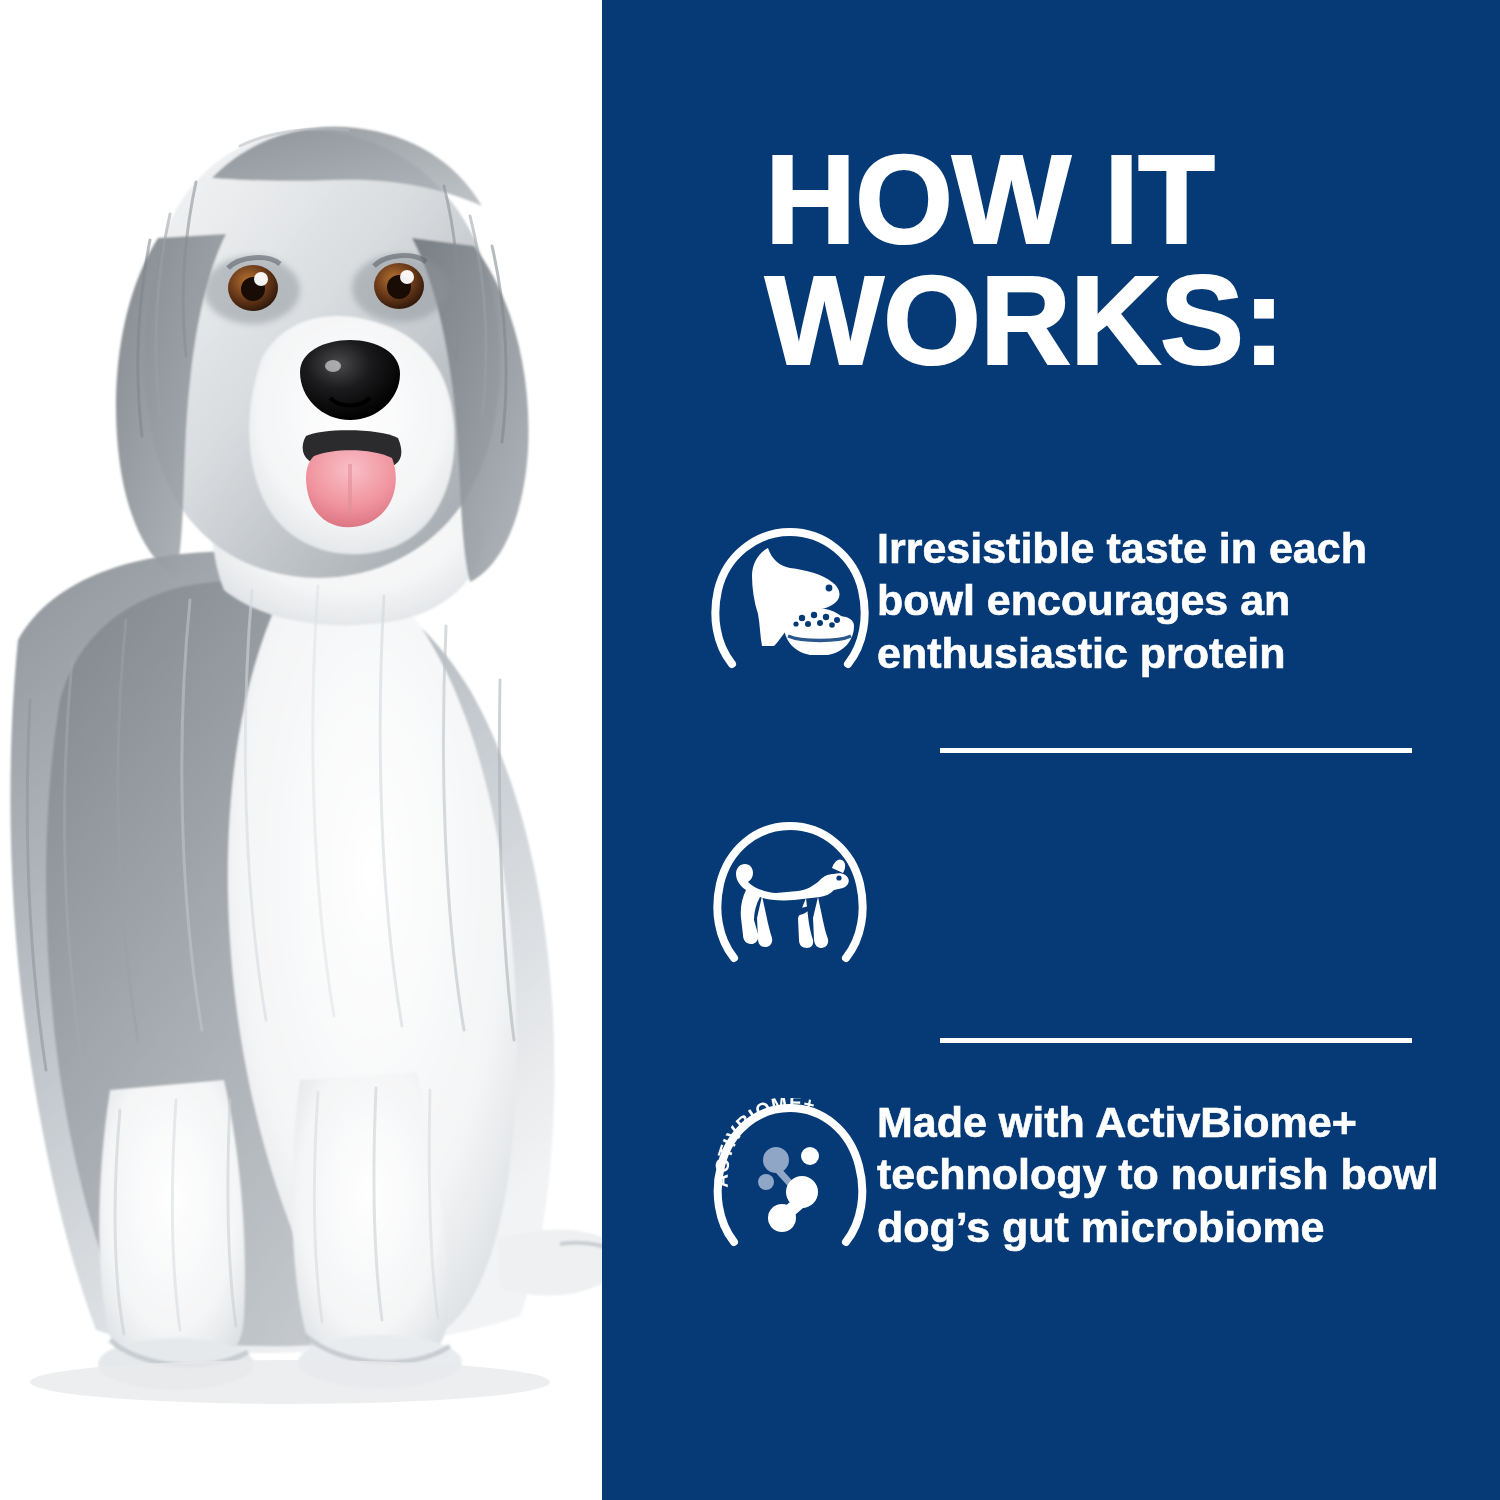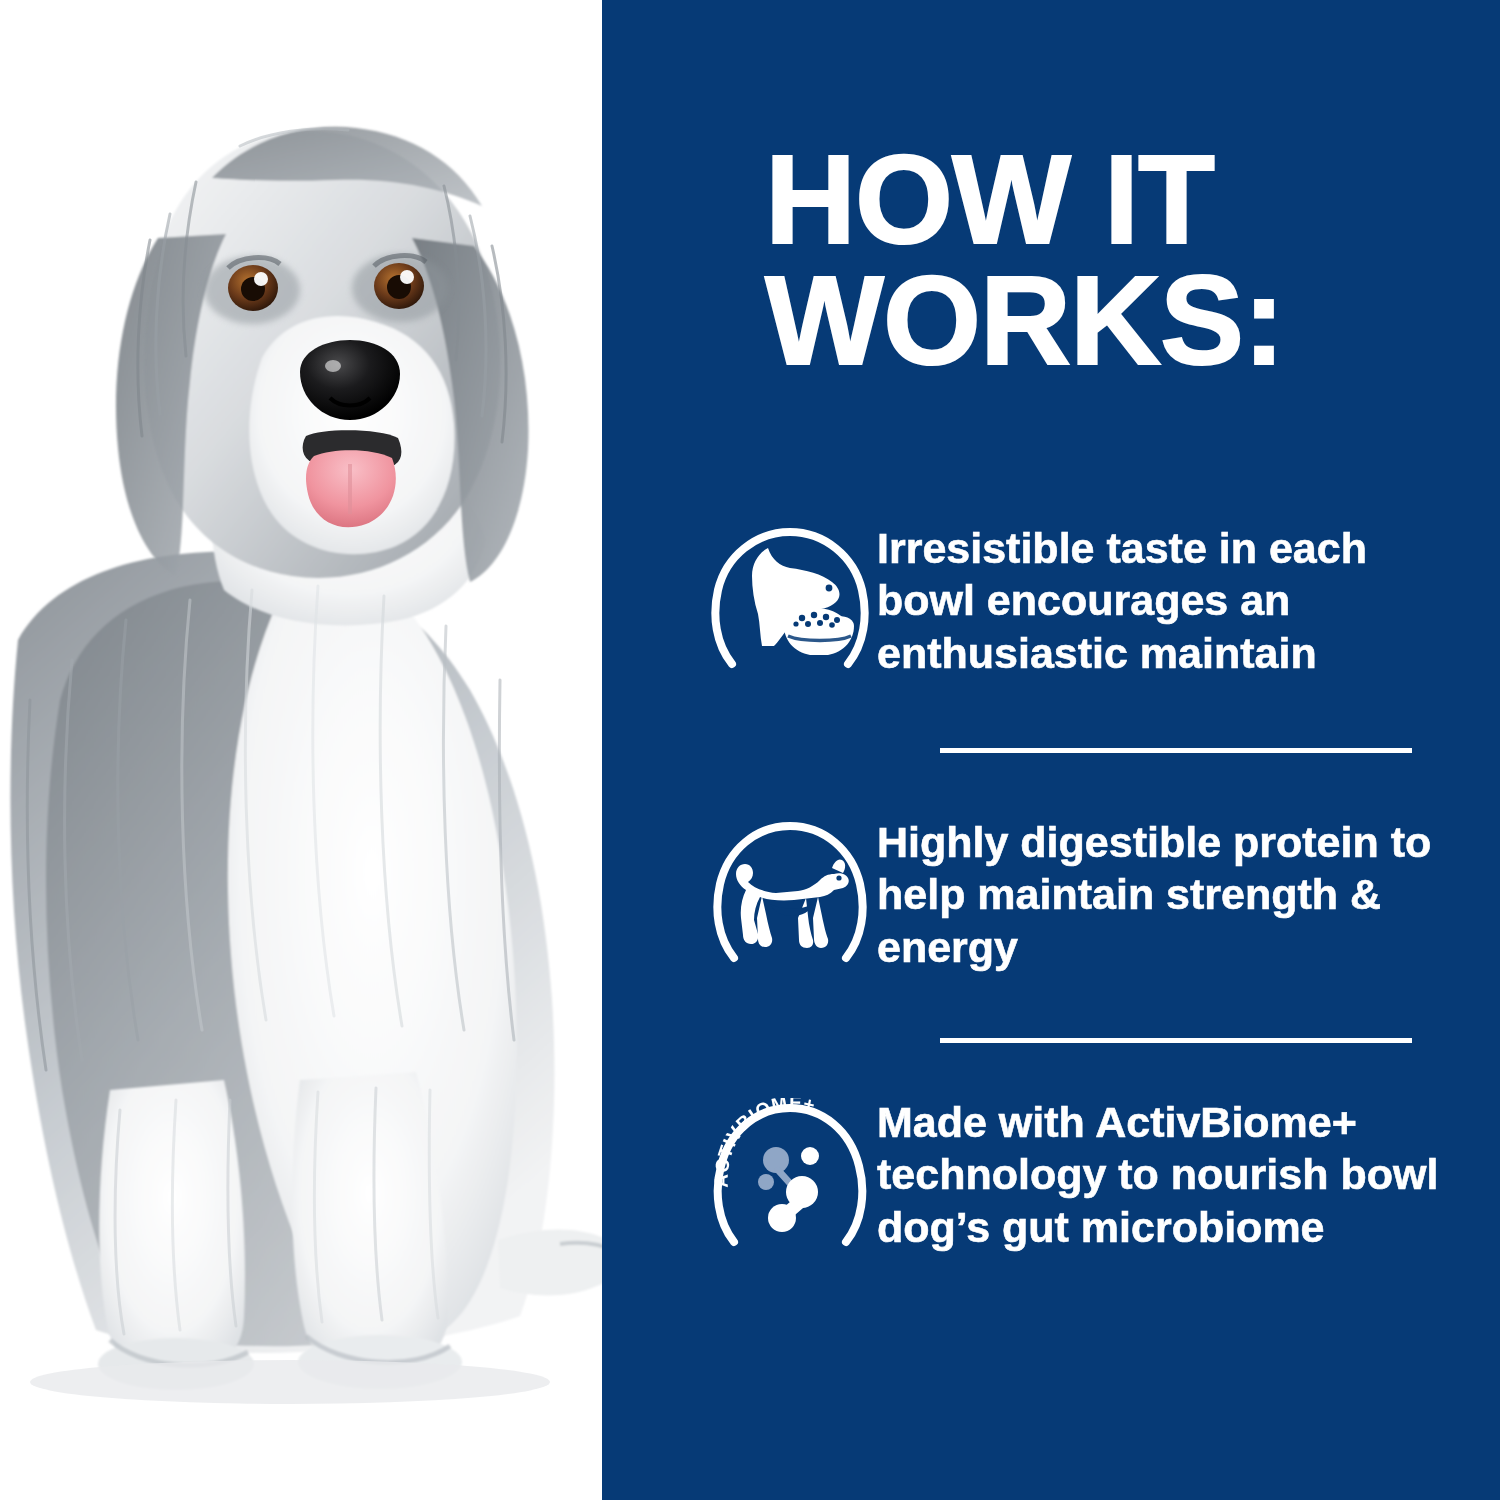--- a/index.html
+++ b/index.html
@@ -266,21 +266,21 @@
             <circle cx="116" cy="93" r="3.2"></circle>
               <circle cx="127" cy="96" r="3"></circle>
             <circle cx="98" cy="100" r="3"></circle>
               <circle cx="110" cy="99" r="3"></circle>
             <circle cx="122" cy="101" r="2.8"></circle>
               <circle cx="86" cy="100" r="2.6"></circle>
           </g>
           <path d="M78 112 C92 118 128 118 141 112" stroke="#063a76" stroke-width="3.5" fill="none" opacity="0.85"></path>
         </svg>
       </div>
-      <div class="feature-text">Irresistible taste in each bowl encourages an enthusiastic maintain</div>
+      <div class="feature-text">Irresistible taste in each bowl encourages an enthusiastic protein</div>
     </div>
 
     <div class="divider d1"></div>
 
     <div class="feature f2">
       <div class="icon-wrap">
         <svg width="160" height="150" viewBox="0 0 160 150">
           <path d="M24 140 C8 120 4 92 10 66 C18 32 46 8 80 8 C114 8 142 32 150 66 C156 92 152 120 136 140" fill="none" stroke="#ffffff" stroke-width="8" stroke-linecap="round"></path>
           <path d="M124 56 C130 54 136 56 138 60 C140 64 138 68 133 70
                    L124 72 C120 76 116 78 110 79
@@ -294,21 +294,20 @@
           <path d="M52 78 L56 96 C58 106 60 114 62 120 C63 125 60 129 55 129
                    C51 129 48 126 48 121 L47 100 Z" fill="#ffffff"></path>
           <path d="M96 80 L98 98 C99 108 101 116 103 122 C104 127 101 130 97 130
                    C92 130 89 127 89 122 L88 100 Z" fill="#ffffff"></path>
           <path d="M108 79 L112 98 C114 108 116 116 118 121 C119 126 116 130 111 130
                    C107 130 104 126 104 121 L103 100 Z" fill="#ffffff"></path>
           <path d="M60 86 C72 92 92 92 103 86 C100 94 92 98 82 98 C72 98 64 94 60 86 Z" fill="#063a76"></path>
           <circle cx="129" cy="60" r="2.6" fill="#063a76"></circle>
         </svg>
       </div>
-      <div class="feature-text">Highly digestible protein to help maintain strength &amp; energy</div>
     </div>
 
     <div class="divider d2"></div>
 
     <div class="feature f3">
       <div class="icon-wrap">
         <svg width="160" height="155" viewBox="0 0 160 155">
           <defs>
             <path id="abArc" d="M20 104 C14 74 20 44 42 26 C64 8 96 6 120 22 C140 35 150 58 148 82"></path>
           </defs>

